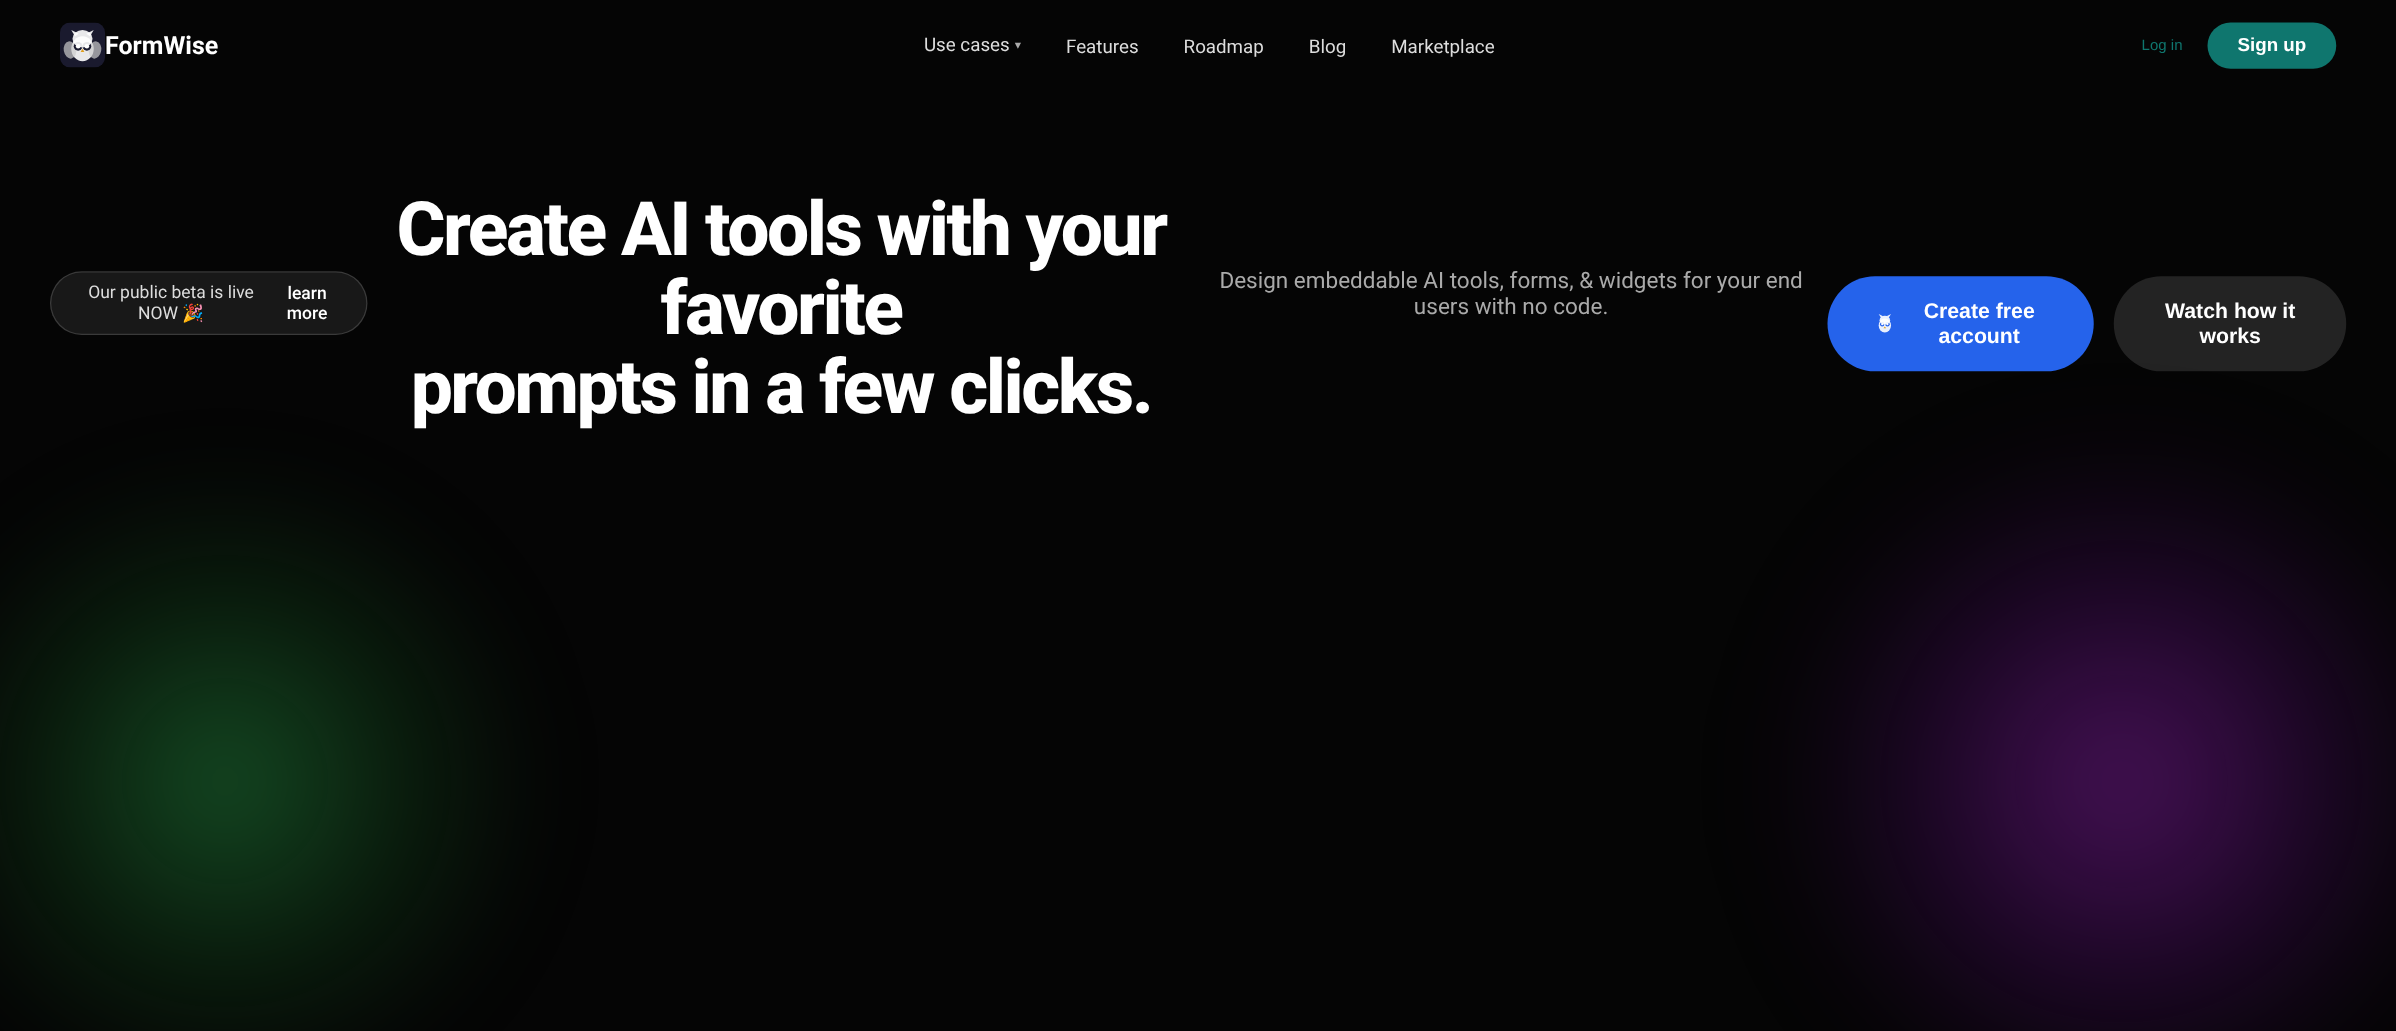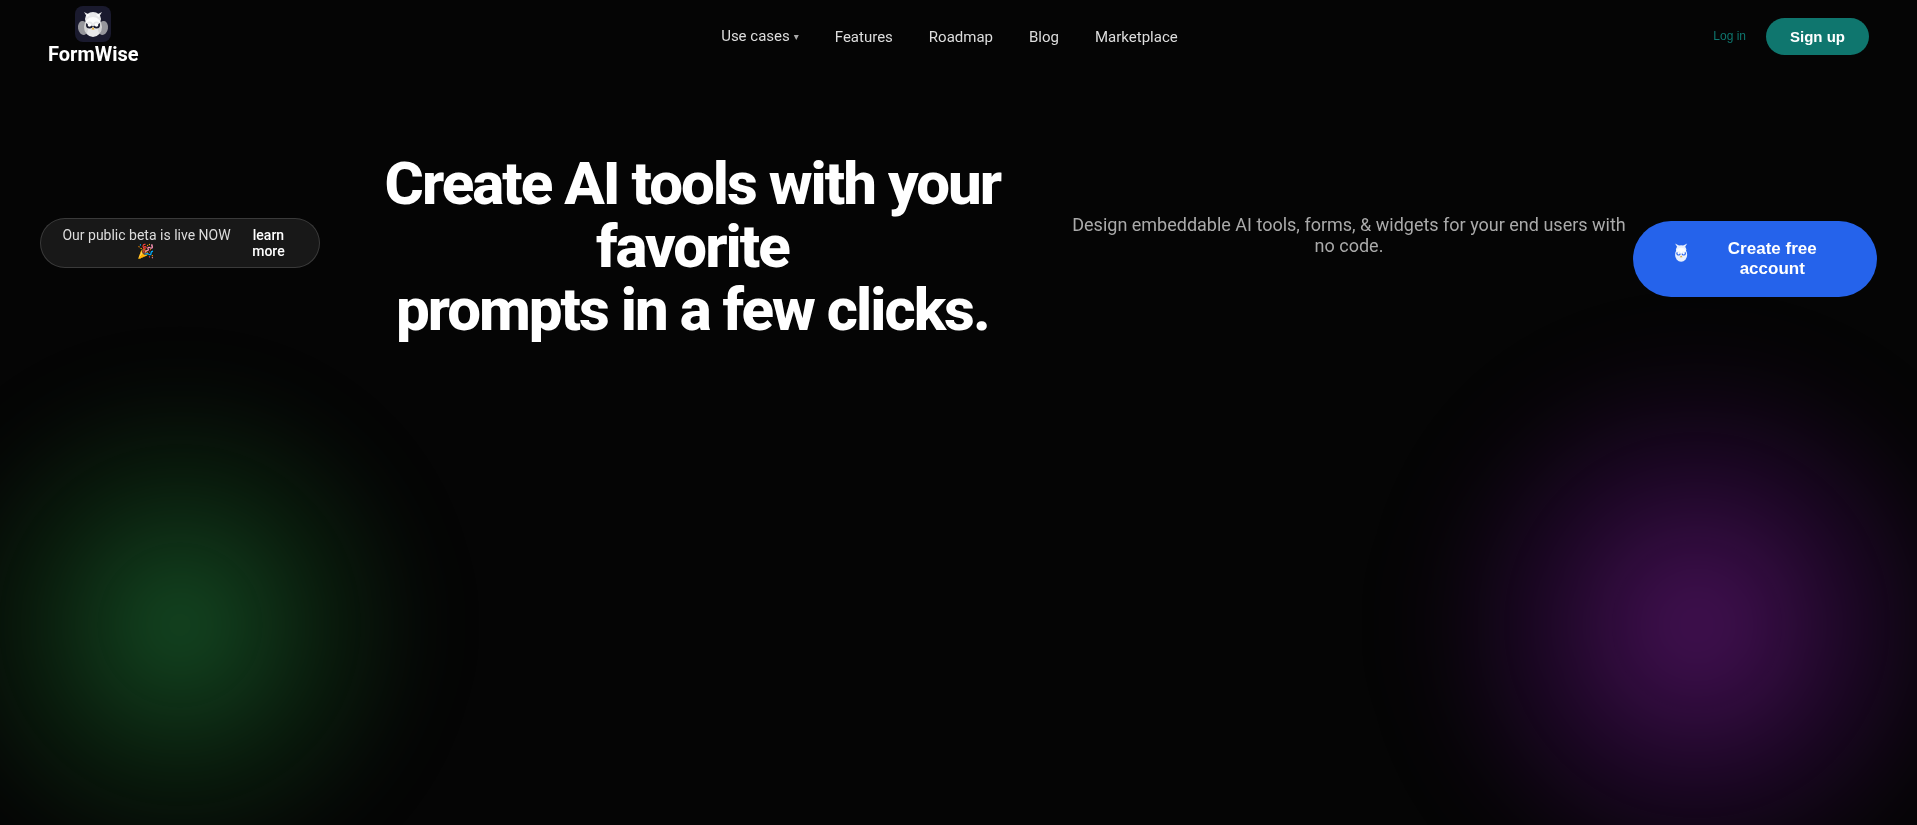--- a/index.html
+++ b/index.html
@@ -59,21 +59,20 @@
       justify-content: space-between;
       padding: 0 48px;
       height: 72px;
     }
 
     .nav-logo {
       display: flex;
       align-items: center;
       text-decoration: none;
       color: #fff;
-      flex-direction: column;
     }
 
     .logo-icon {
       width: 36px;
       height: 36px;
     }
 
     .logo-text {
       font-size: 20px;
       font-weight: 700;
@@ -181,21 +180,21 @@
     }
 
     .hero-buttons {
       display: flex;
       gap: 16px;
       align-items: center;
     }
 
     .btn-create {
       display: flex;
-      align-items: flex-start;
+      align-items: center;
       gap: 10px;
       background: #2563eb;
       color: #fff;
       border: none;
       border-radius: 50px;
       padding: 18px 36px;
       font-size: 17px;
       font-weight: 600;
       cursor: pointer;
     }
@@ -308,14 +307,17 @@
         <circle cx="11" cy="14.5" r="1.2" fill="#fff"></circle>
         <circle cx="17" cy="14.5" r="1.2" fill="#fff"></circle>
         <polygon points="14,17 12.5,19 15.5,19" fill="#e0a020"></polygon>
         <ellipse cx="14" cy="10" rx="6" ry="5" fill="#fff" opacity="0.9"></ellipse>
         <polygon points="9.5,7 7,3 12,5.5" fill="#fff" opacity="0.9"></polygon>
         <polygon points="18.5,7 21,3 16,5.5" fill="#fff" opacity="0.9"></polygon>
       </svg>
       <span>Create free account</span>
     </button>
 
+    <button class="btn-watch">
+      <span>Watch how it works</span>
+    </button>
   </div>
 </section>
 
 </body></html>

